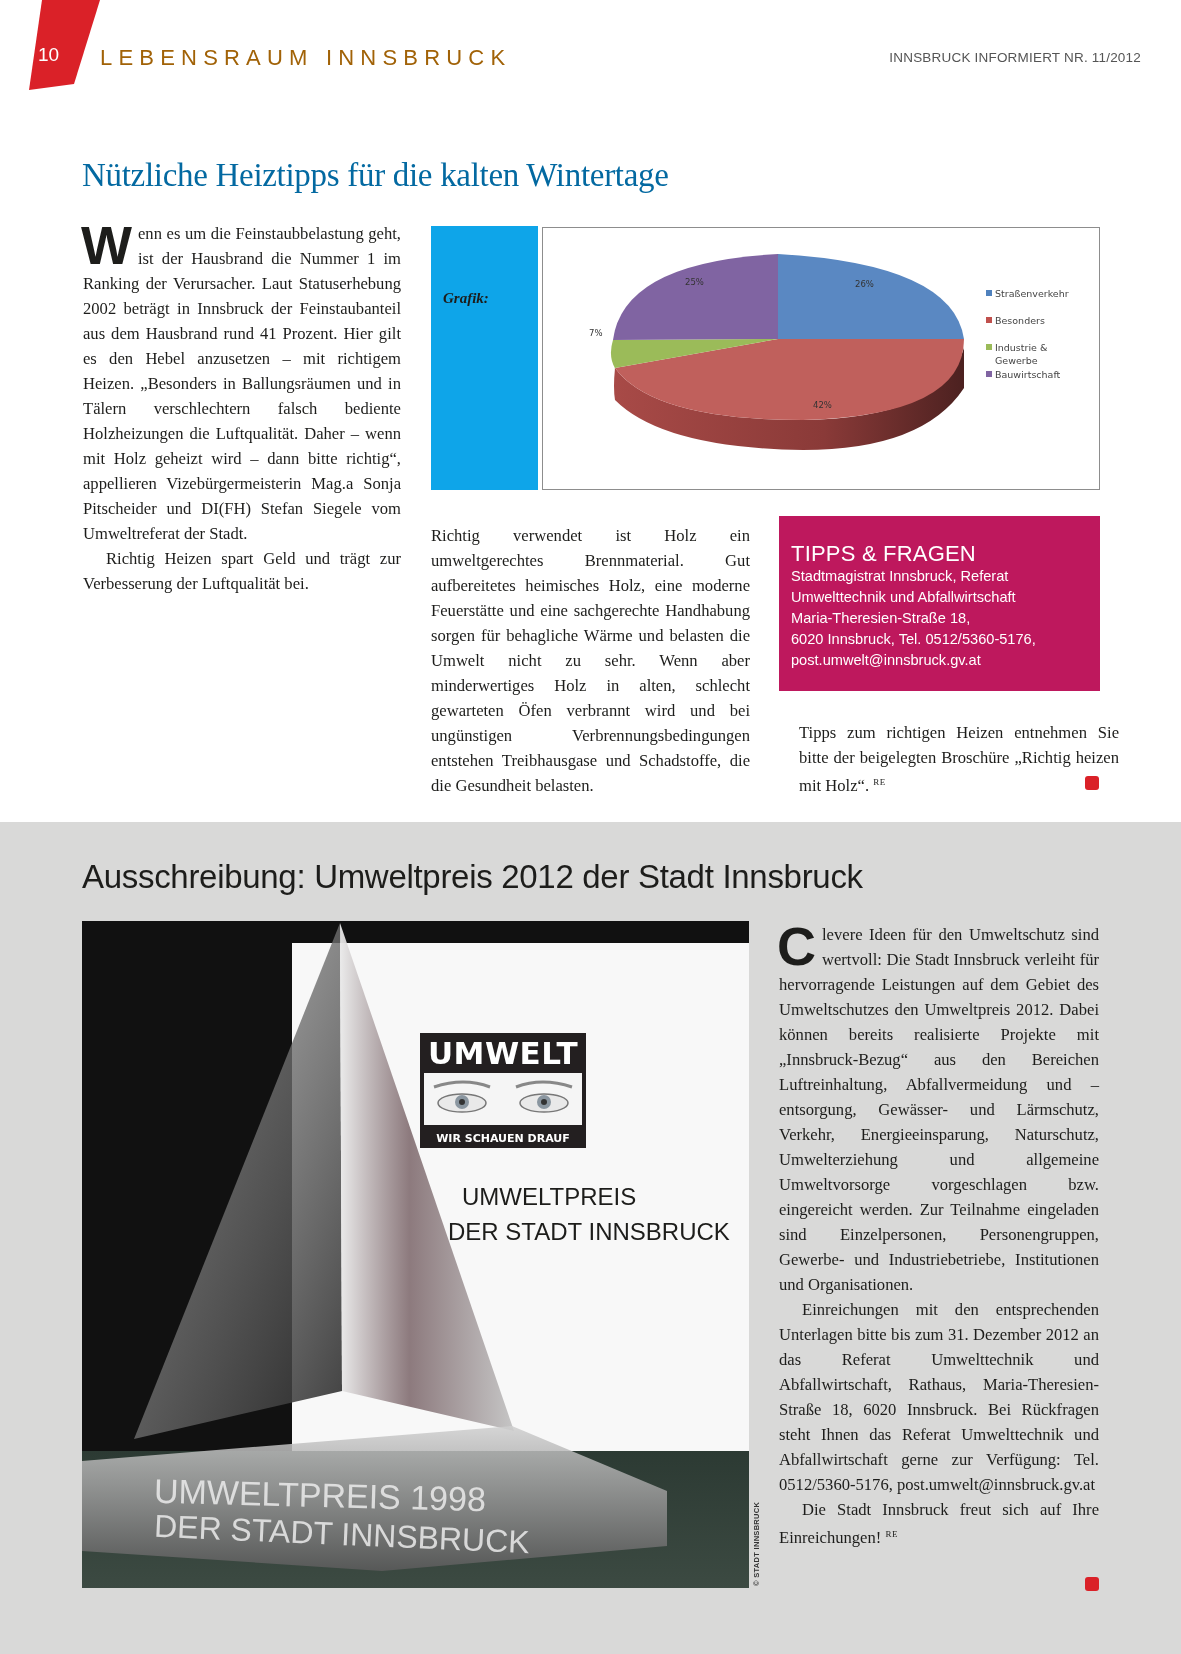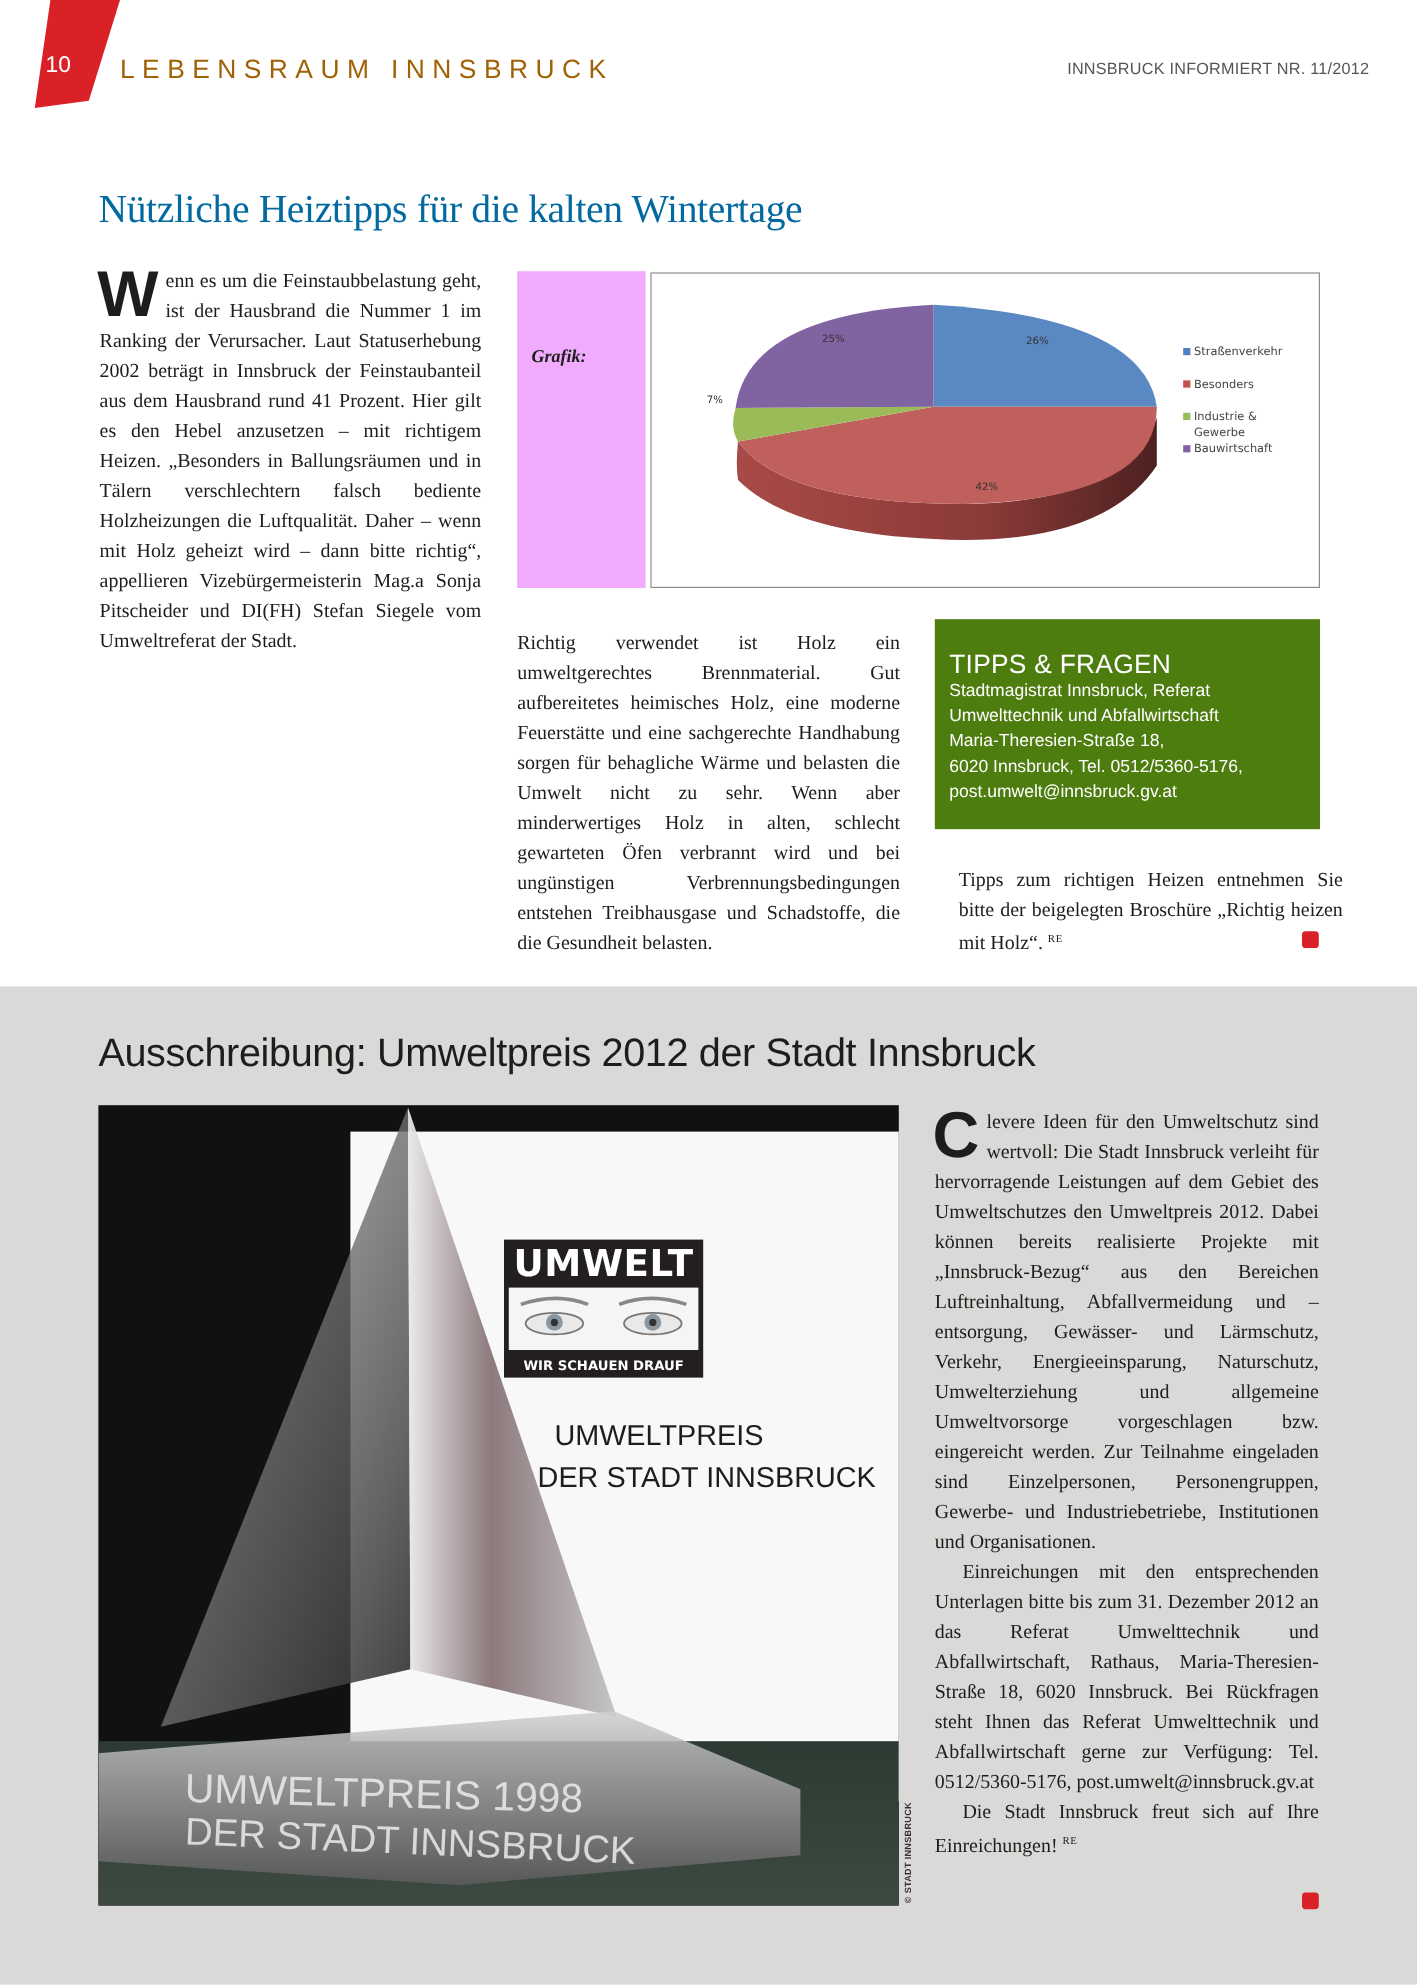--- a/index.html
+++ b/index.html
@@ -17,32 +17,32 @@
 
   .col { position: absolute; font-size: 16.6px; line-height: 25px; text-align: justify; hyphens: manual; }
   .col p { margin: 0; }
   .col p.indent { text-indent: 23px; }
   .col1 { left: 83px; top: 221px; width: 318px; }
   .col2 { left: 431px; top: 523px; width: 319px; }
   .col3 { left: 779px; top: 720px; width: 320px; margin-left: 20px; }
   .dropcap { float: left; font-family: "Liberation Sans", sans-serif; font-weight: bold; font-size: 54px; line-height: 44px; margin: 2px 6px 0 -2px; color: #1d1d1b; }
 
   
-  .chart-caption-box { position: absolute; left: 431px; top: 226px; width: 107px; height: 264px; background: #f0abfc; padding: 62px 6px 0 12px; font-style: italic; font-size: 15px; line-height: 20.6px; }
+  .chart-caption-box { position: absolute; left: 431px; top: 226px; width: 107px; height: 264px; background: #0ea5e9; padding: 62px 6px 0 12px; font-style: italic; font-size: 15px; line-height: 20.6px; }
   .chart-caption-box b { font-weight: bold; }
   .chart-frame { position: absolute; left: 542px; top: 227px; width: 558px; height: 263px; border: 1px solid #8d8d8d; background: #fff; }
   .chart-frame svg { position: absolute; left: 0; top: 0; }
   .legend { position: absolute; left: 443px; top: 59px; font-family: "DejaVu Sans", sans-serif; font-size: 9.5px; color: #444; }
   .legend-item { display: flex; align-items: flex-start; margin-bottom: 14px; line-height: 13px; }
   .legend-item.tight { margin-bottom: 1px; }
   .swatch { width: 6px; height: 6px; margin: 3px 3px 0 0; flex: none; }
   .legend-label { width: 80px; }
 
   
-  .tips-box { position: absolute; left: 779px; top: 516px; width: 321px; height: 175px; background: #4d7c0f; color: #fff; padding: 26px 12px 0 12px; font-family: "Liberation Sans", sans-serif; }
+  .tips-box { position: absolute; left: 779px; top: 516px; width: 321px; height: 175px; background: #be185d; color: #fff; padding: 26px 12px 0 12px; font-family: "Liberation Sans", sans-serif; }
   .tips-title { font-size: 22px; line-height: 24px; letter-spacing: 0.2px; }
   .tips-line { font-size: 14.6px; line-height: 21px; }
 
   .end-mark { display: inline-block; width: 14px; height: 14px; background: #da2128; border-radius: 3px; }
   .end-mark-abs { position: absolute; }
   sup.sig { font-size: 9px; vertical-align: 6px; letter-spacing: 0.5px; }
 
   
   .gray-band { position: absolute; left: 0; top: 822px; width: 1181px; height: 832px; background: #d9d9d8; }
   .h2 { position: absolute; left: 82px; top: 858px; font-family: "Liberation Sans", sans-serif; font-size: 33px; font-weight: normal; color: #1d1d1b; letter-spacing: -0.3px; }
@@ -68,20 +68,21 @@
   <polygon points="42,0 100,0 74,84 29,90" fill="#da2128"></polygon>
 </svg>
 <div class="page-num">10</div>
 <div class="section-label">LEBENSRAUM INNSBRUCK</div>
 <div class="issue-label">INNSBRUCK INFORMIERT NR. 11/2012</div>
 
 <h1 class="h1">Nützliche Heiztipps für die kalten Wintertage</h1>
 
 <div class="col col1">
   <p><span class="dropcap">W</span><span>enn es um die Feinstaubbelastung geht, ist der Hausbrand die Nummer 1 im Ranking der Verursacher. Laut Statuserhebung 2002 beträgt in Innsbruck der Feinstaubanteil aus dem Hausbrand rund 41 Prozent. Hier gilt es den Hebel anzusetzen – mit richtigem Heizen. „Besonders in Ballungsräumen und in Tälern verschlechtern falsch bediente Holzheizungen die Luftqualität. Daher – wenn mit Holz geheizt wird – dann bitte richtig“, appellieren Vizebürgermeisterin Mag.a Sonja Pitscheider und DI(FH) Stefan Siegele vom Umweltreferat der Stadt.</span></p>
+  <p class="indent">Richtig Heizen spart Geld und trägt zur Verbesserung der Luftqualität bei.</p>
 </div>
 
 <div class="chart-caption-box">
   <b>Grafik:</b><br>
 </div>
 
 <div class="chart-frame">
   <svg width="558" height="263" viewBox="0 0 558 263">
     <defs>
       <linearGradient id="sideRed" x1="0" x2="1" y1="0" y2="0">

